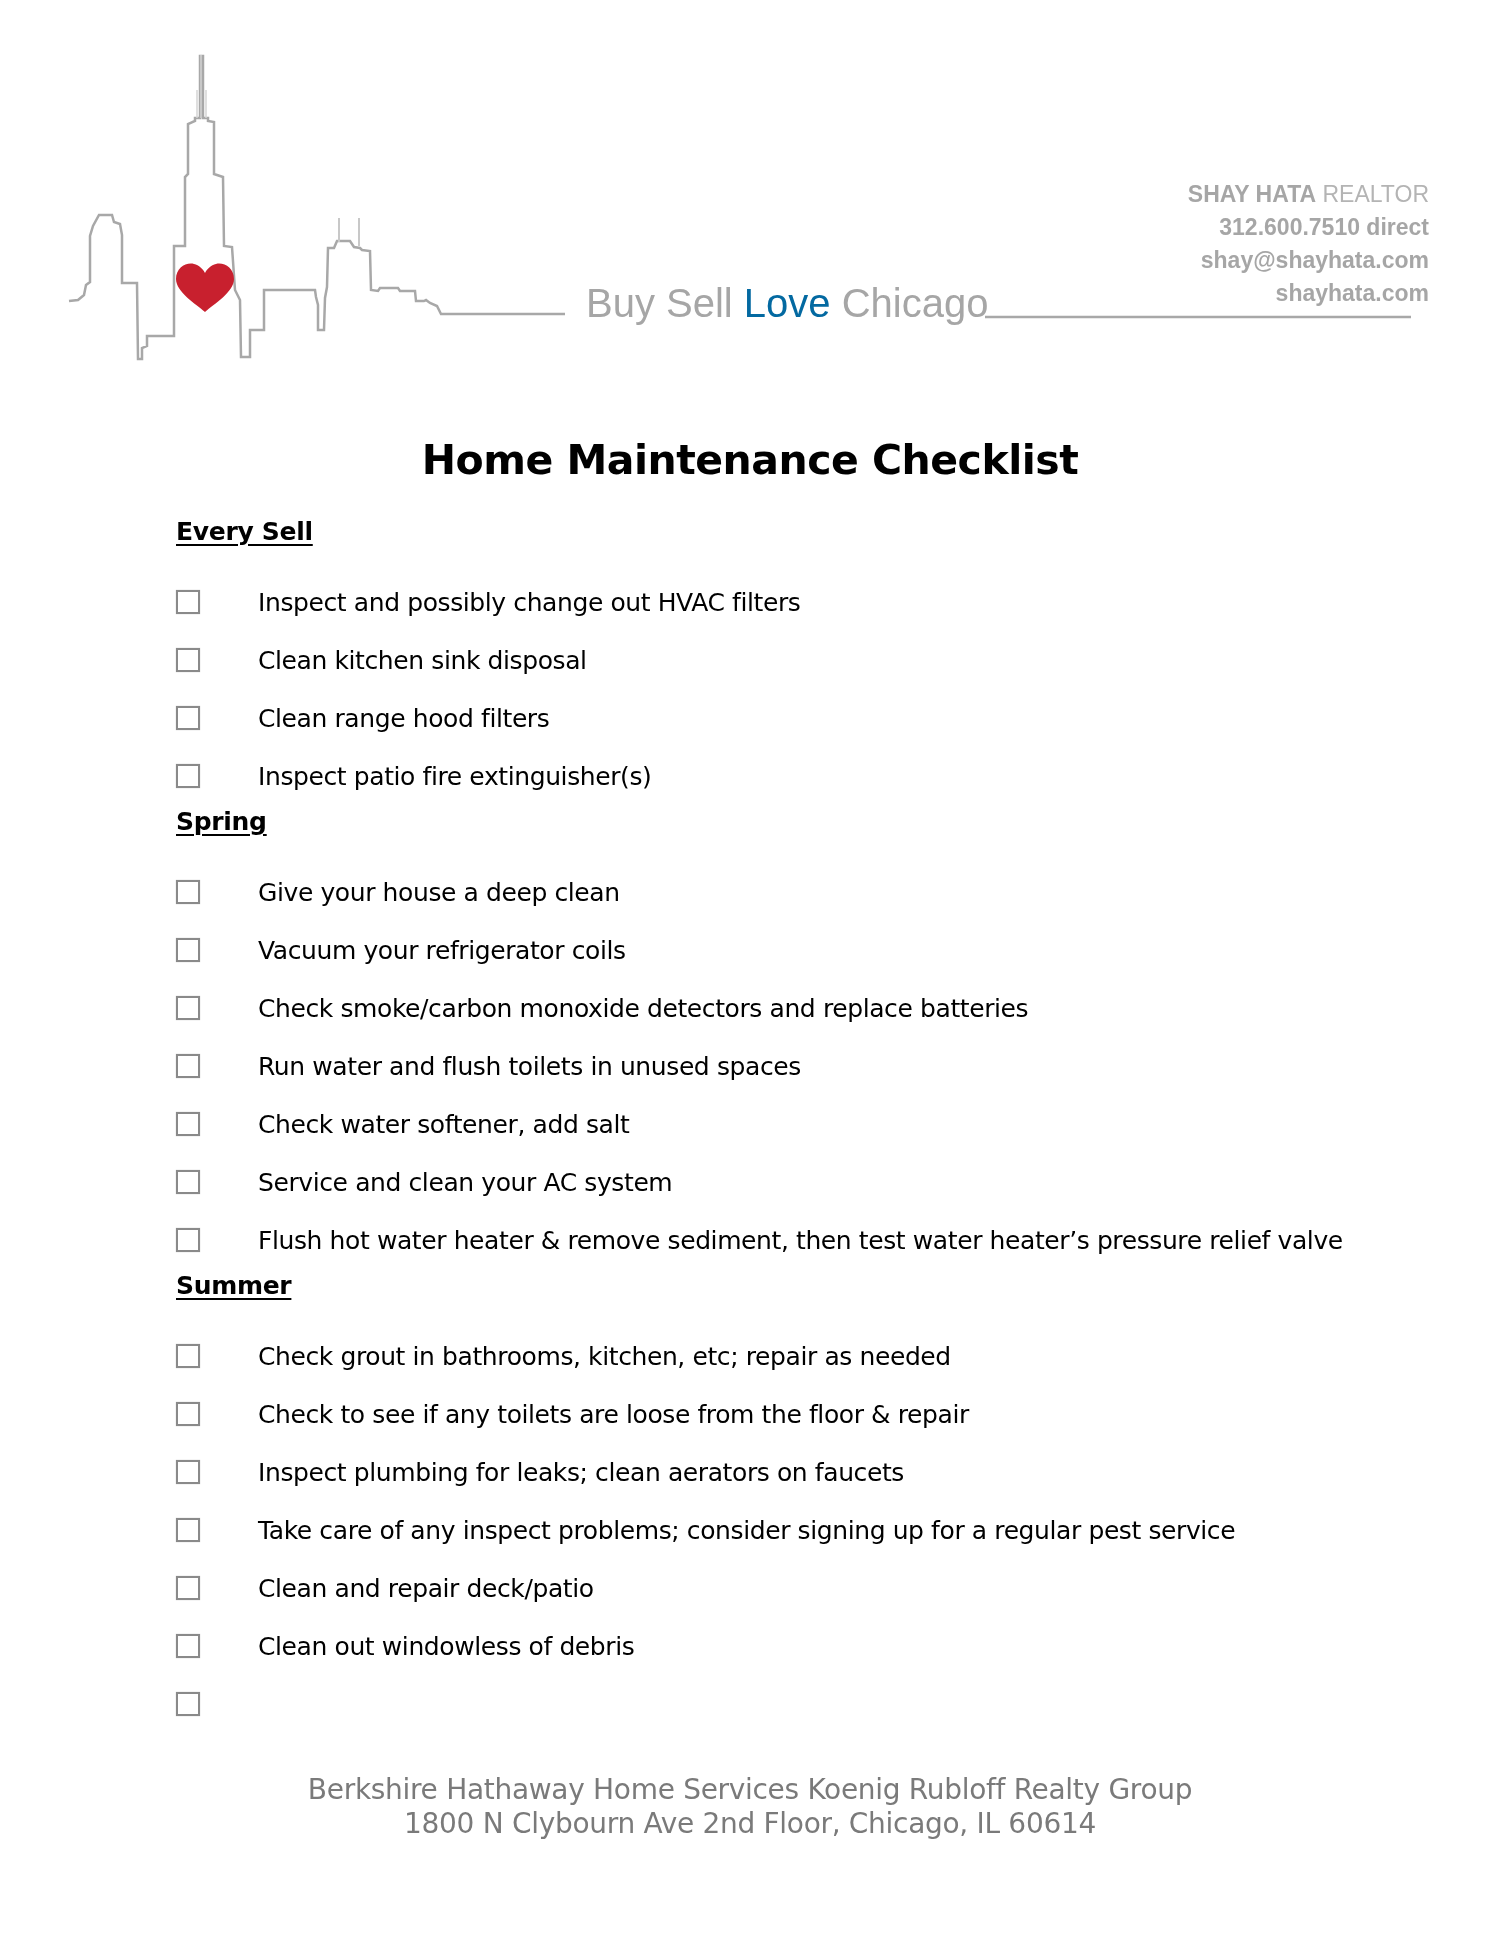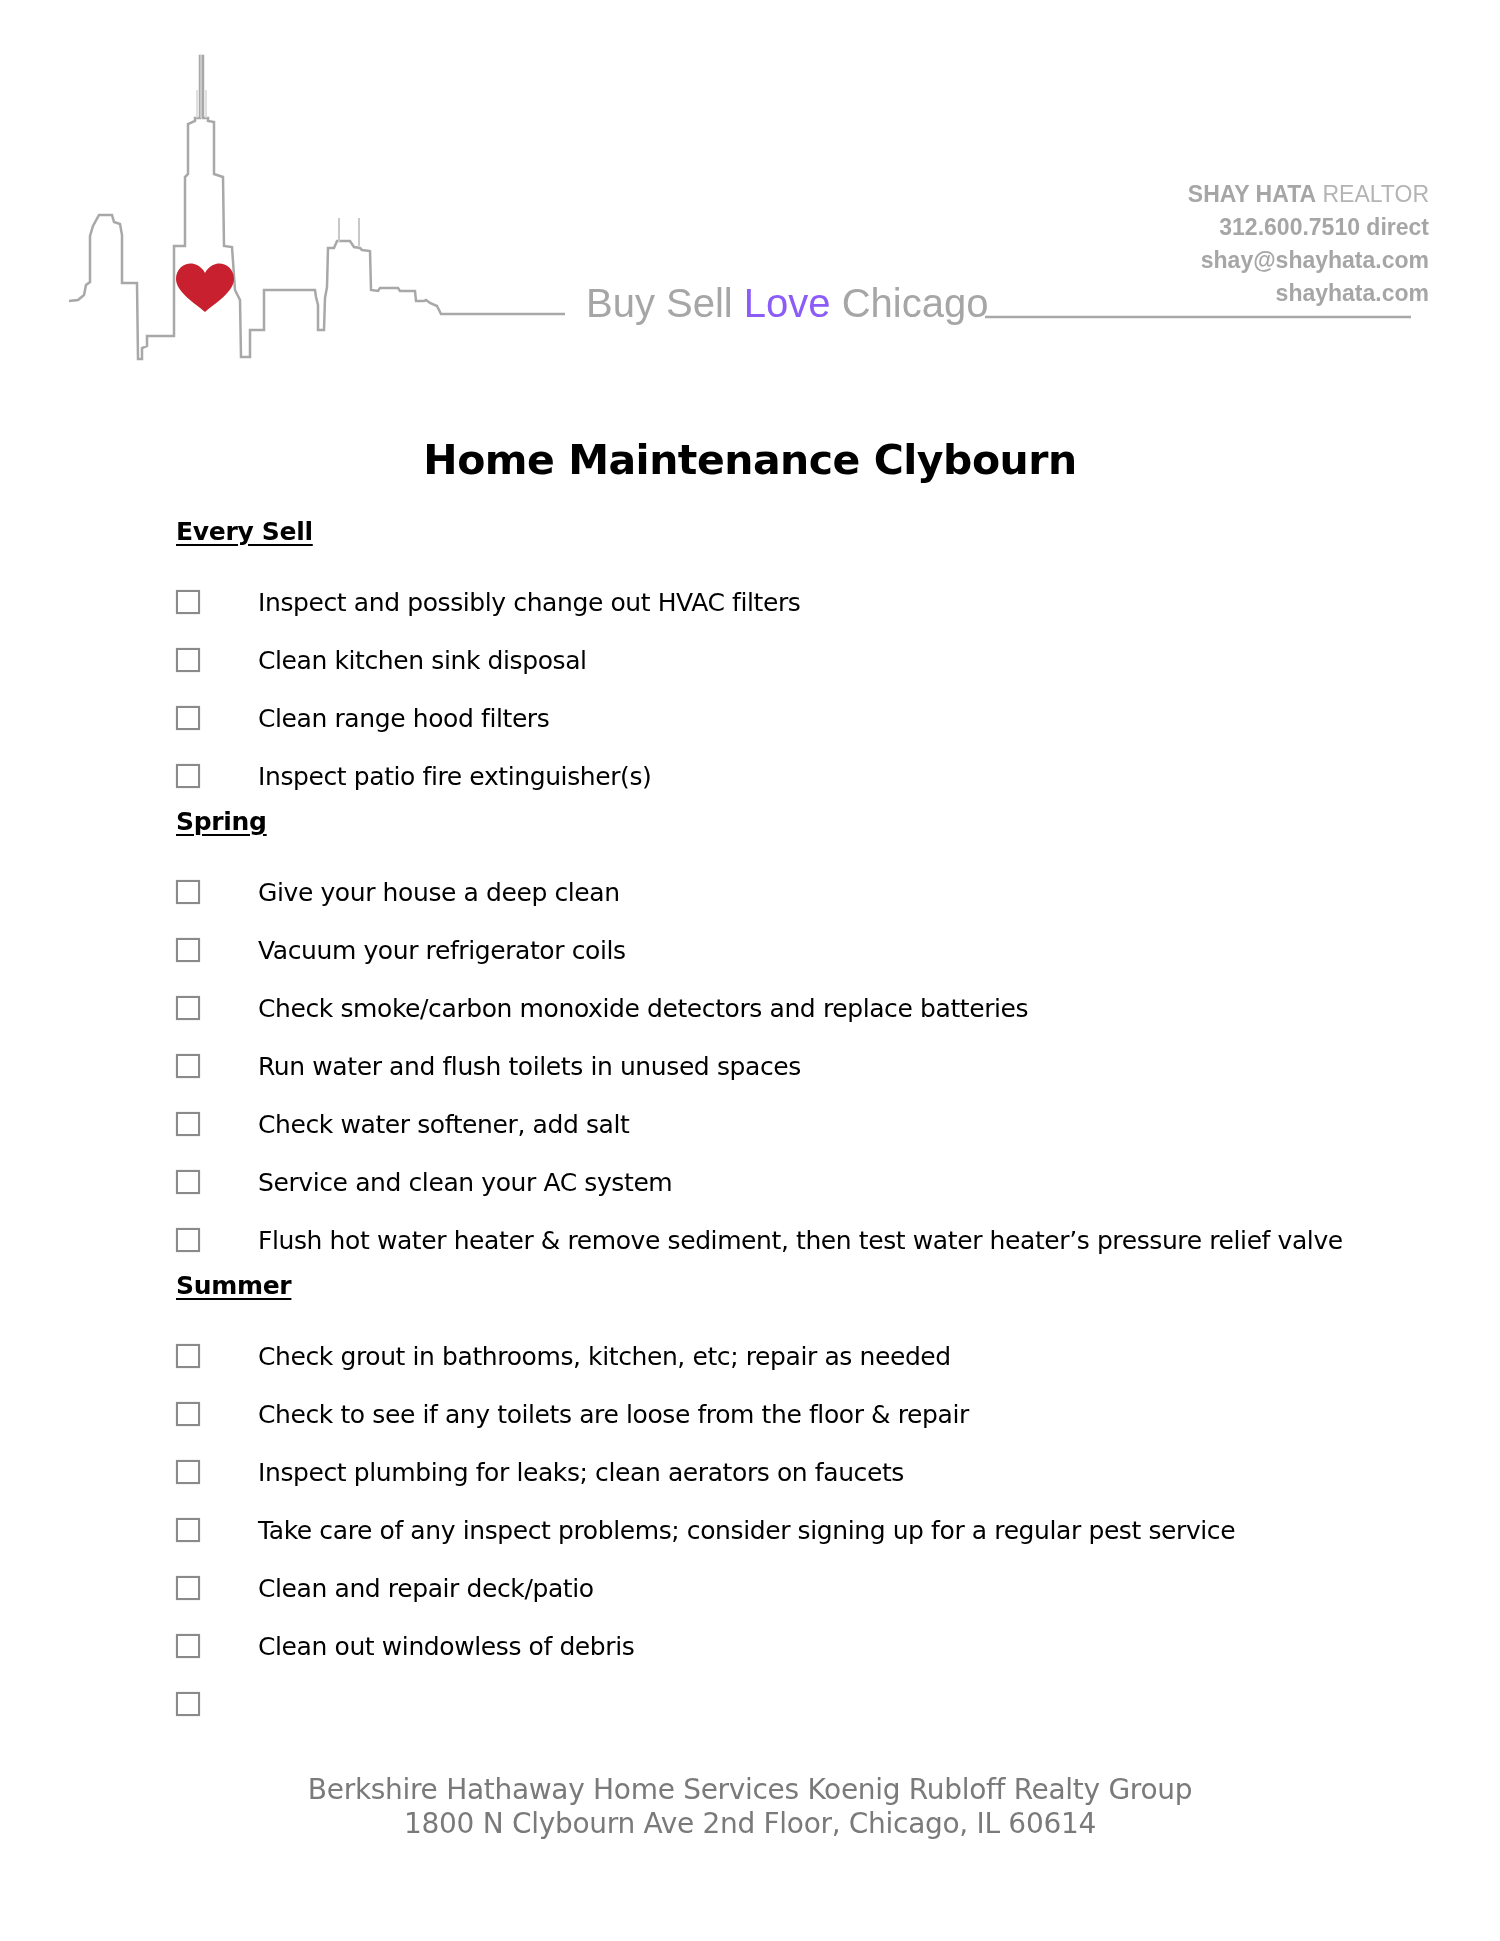--- a/index.html
+++ b/index.html
@@ -1,20 +1,20 @@
 <!DOCTYPE html>
 <html><head>
   <meta charset="utf-8">
   <style>
     html, body { margin: 0; padding: 0; background: #ffffff; }
     body { width: 1500px; height: 1941px; position: relative; overflow: hidden; font-family: "DejaVu Sans", sans-serif; color: #000; }
     .header { position: absolute; left: 0; top: 0; width: 1500px; height: 380px; }
     .skyline { position: absolute; left: 0; top: 0; }
     .tagline { position: absolute; left: 586px; top: 281px; font-family: "Liberation Sans", sans-serif; font-size: 40px; color: #a6a6a6; letter-spacing: 0px; white-space: nowrap; }
-    .tagline .love { color: #8b5cf6; text-align: right; }
+    .tagline .love { color: #0369a1; text-align: right; }
     .contact { position: absolute; right: 71px; top: 178px; text-align: right; font-family: "Liberation Sans", sans-serif; font-size: 23px; line-height: 33px; color: #a6a6a6; font-weight: bold; }
     .contact .name-light { font-weight: normal; color: #b4b4b4; }
     .contact .line { display: block; white-space: nowrap; }
     .title { position: absolute; left: 0; width: 1500px; top: 436px; text-align: center; font-size: 41px; font-weight: bold; font-family: "DejaVu Sans", sans-serif; letter-spacing: -0.5px; }
     .content { position: absolute; left: 176px; top: 515px; width: 1200px; }
     .section-heading { font-size: 25px; font-weight: bold; text-decoration: underline; text-underline-offset: 4px; text-decoration-thickness: 2px; height: 58px; line-height: 34px; letter-spacing: -0.3px; }
     .item { display: flex; align-items: center; height: 58px; }
     .checkbox { width: 24px; height: 24px; border: 2px solid #8a8a8a; box-sizing: border-box; margin-right: 18px; flex: none; background: #fff; box-shadow: 0 0 1px #bbb; }
     .item-label { font-size: 25px; letter-spacing: -0.4px; white-space: nowrap; margin-left: 40px; }
     .footer { position: absolute; left: 0; width: 1500px; top: 1773px; text-align: center; font-size: 28px; line-height: 34px; color: #7a7a7a; letter-spacing: -0.3px; }
@@ -40,21 +40,21 @@
   </div>
 
   <div class="contact">
     <span class="line"><span>SHAY HATA</span><span class="name-light"> REALTOR</span></span>
     <span class="line">312.600.7510 direct</span>
     <span class="line">shay@shayhata.com</span>
     <span class="line">shayhata.com</span>
   </div>
 </div>
 
-<h1 class="title" style="margin:0;">Home Maintenance Clybourn</h1>
+<h1 class="title" style="margin:0;">Home Maintenance Checklist</h1>
 
 <div class="content">
   <div>
     <div class="section-heading">Every Sell</div>
     <div class="item">
         <span class="checkbox"></span>
         <span class="item-label">Inspect and possibly change out HVAC filters</span>
       </div>
     <div class="item">
         <span class="checkbox"></span>

